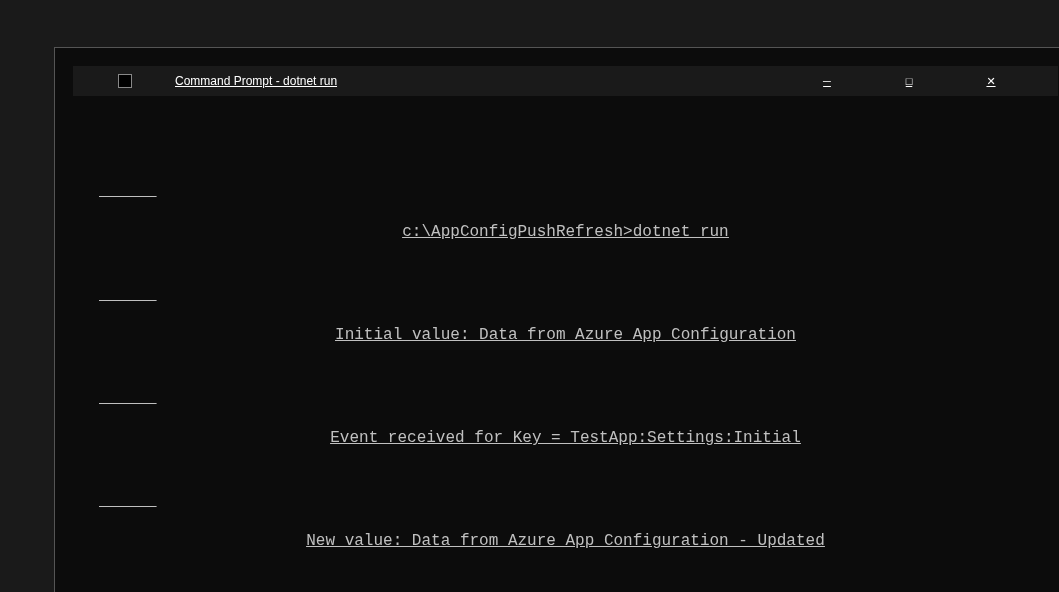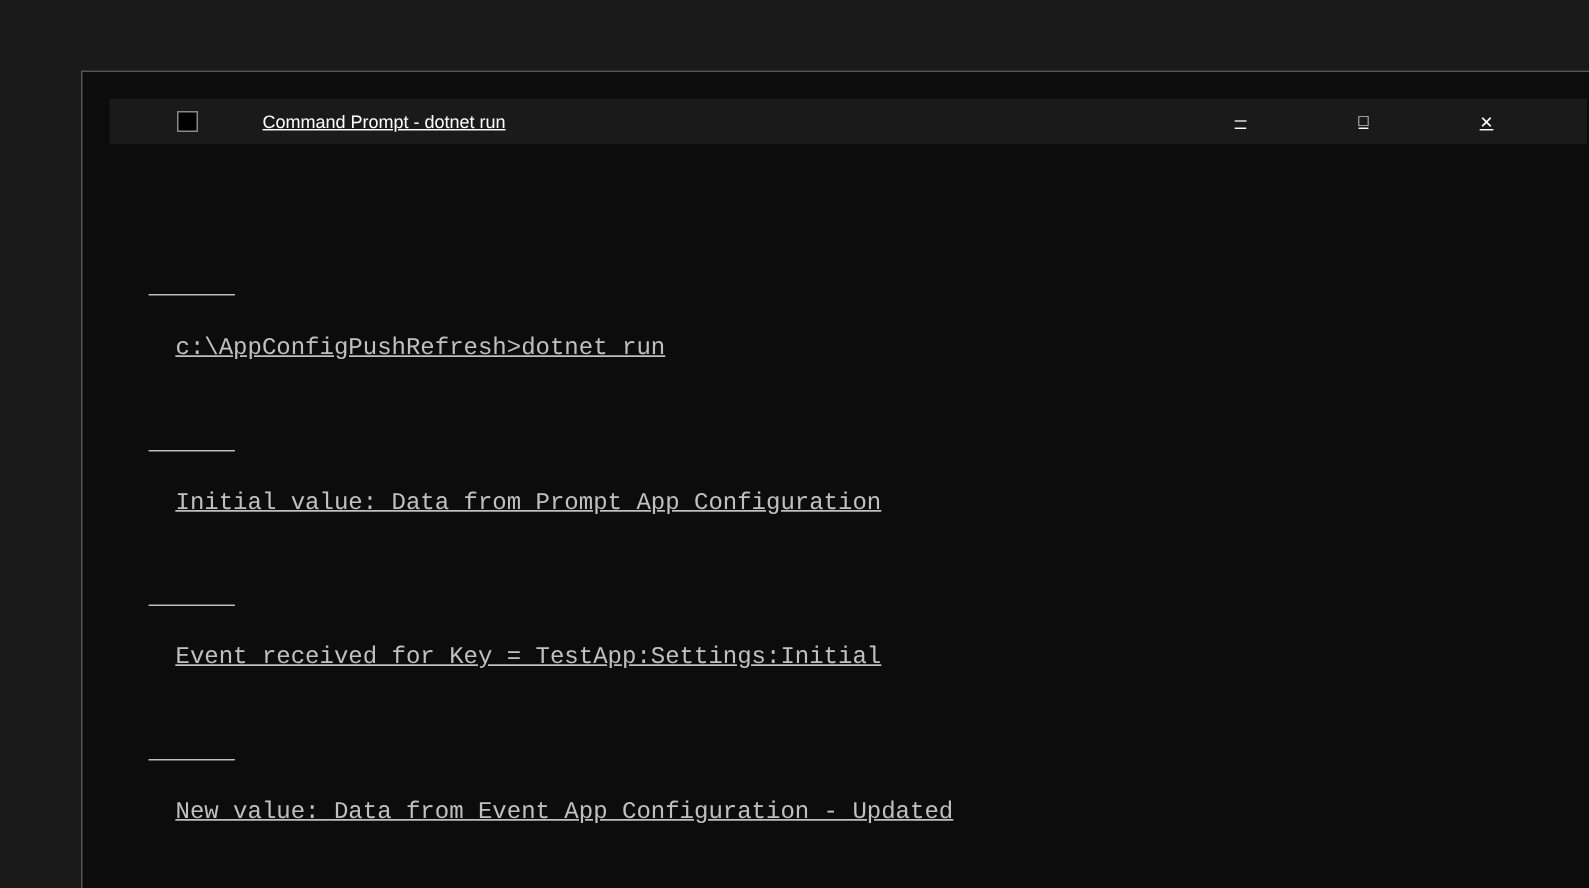--- a/index.html
+++ b/index.html
@@ -106,20 +106,21 @@
     .terminal-content {
       font-family: 'Courier New', Consolas, monospace;
       font-size: 16px;
       line-height: 1.4;
       color: #c0c0c0;
       white-space: pre;
     }
 
     .line {
       display: block;
+      text-align: center;
     }
 
     .cursor {
       display: inline-block;
       width: 10px;
       height: 16px;
       background: #c0c0c0;
       vertical-align: text-bottom;
       animation: blink 1s step-end infinite;
     }
@@ -149,19 +150,19 @@
     </div>
     <div class="title-bar-controls">
       <button class="title-bar-btn">─</button>
       <button class="title-bar-btn">□</button>
       <button class="title-bar-btn close">✕</button>
     </div>
   </div>
   <div class="terminal-body">
     <div class="terminal-content">
       <span class="line">c:\AppConfigPushRefresh&gt;dotnet run</span>
-      <span class="line">Initial value: Data from Prompt App Configuration</span>
+      <span class="line">Initial value: Data from Azure App Configuration</span>
       <span class="line">Event received for Key = TestApp:Settings:Initial</span>
-      <span class="line">New value: Data from Event App Configuration - Updated</span>
+      <span class="line">New value: Data from Azure App Configuration - Updated</span>
       <span class="cursor-line"><span class="cursor"></span></span>
     </div>
   </div>
 </div>
 
 </body></html>

